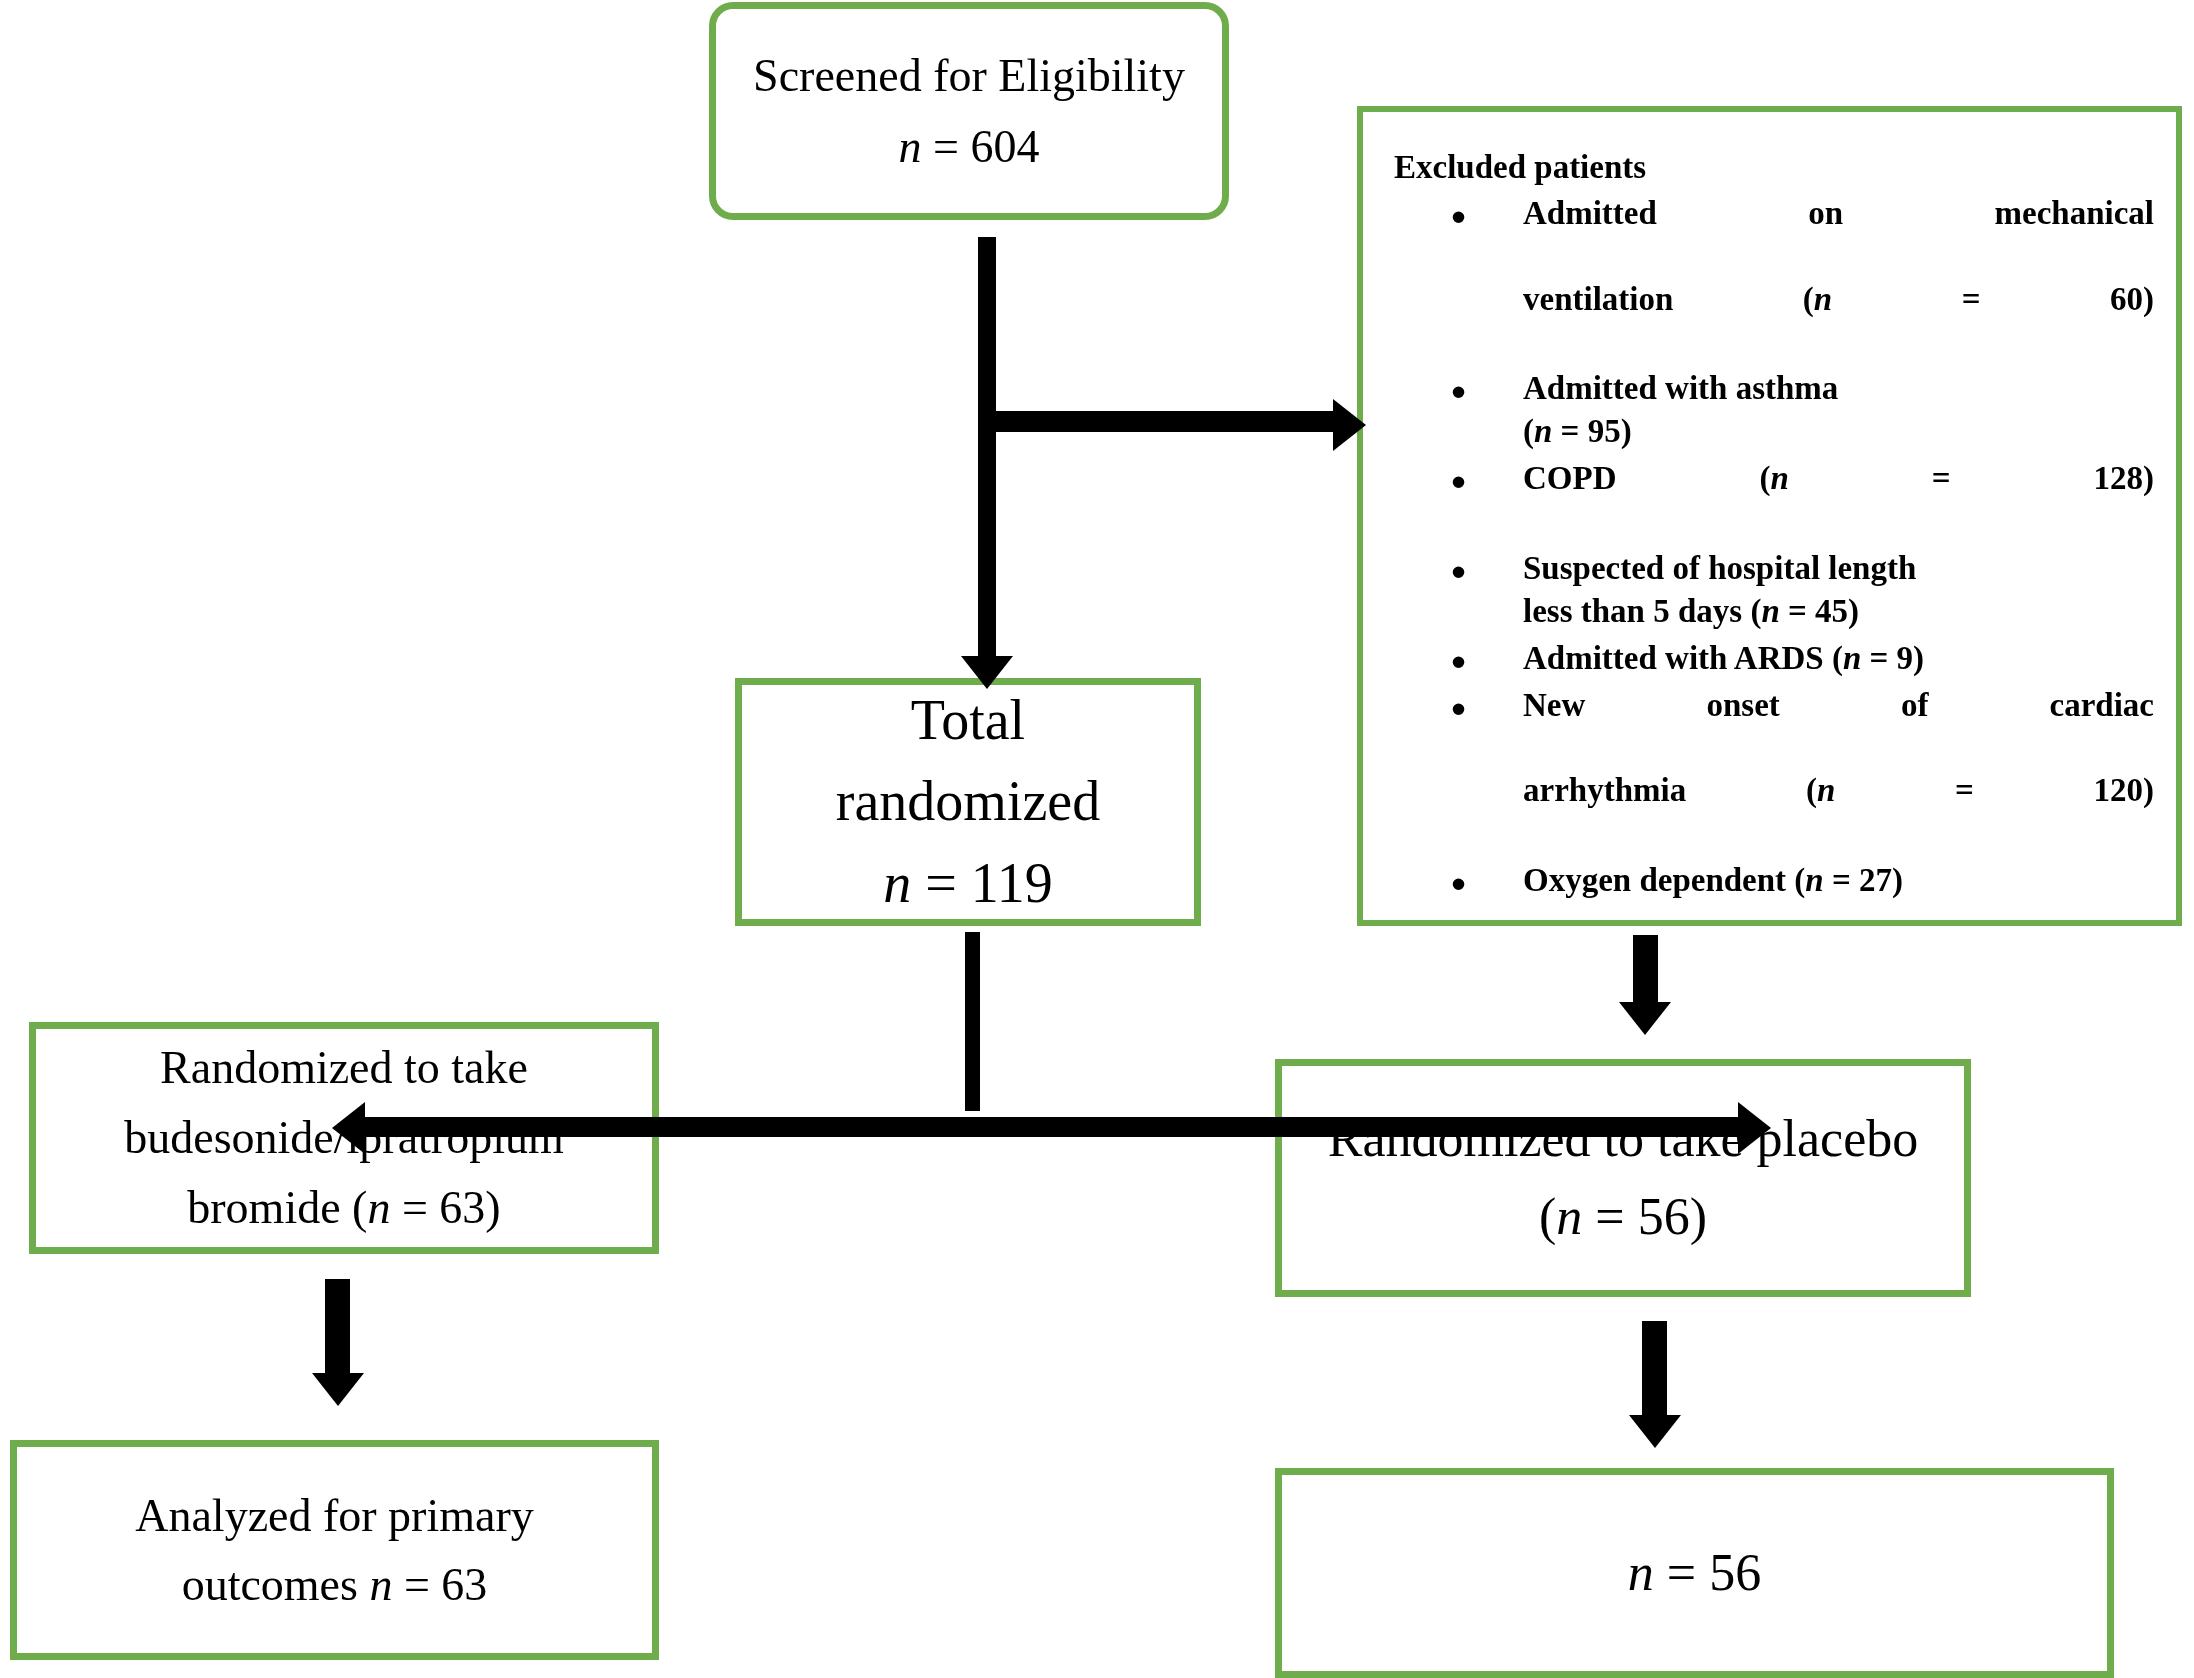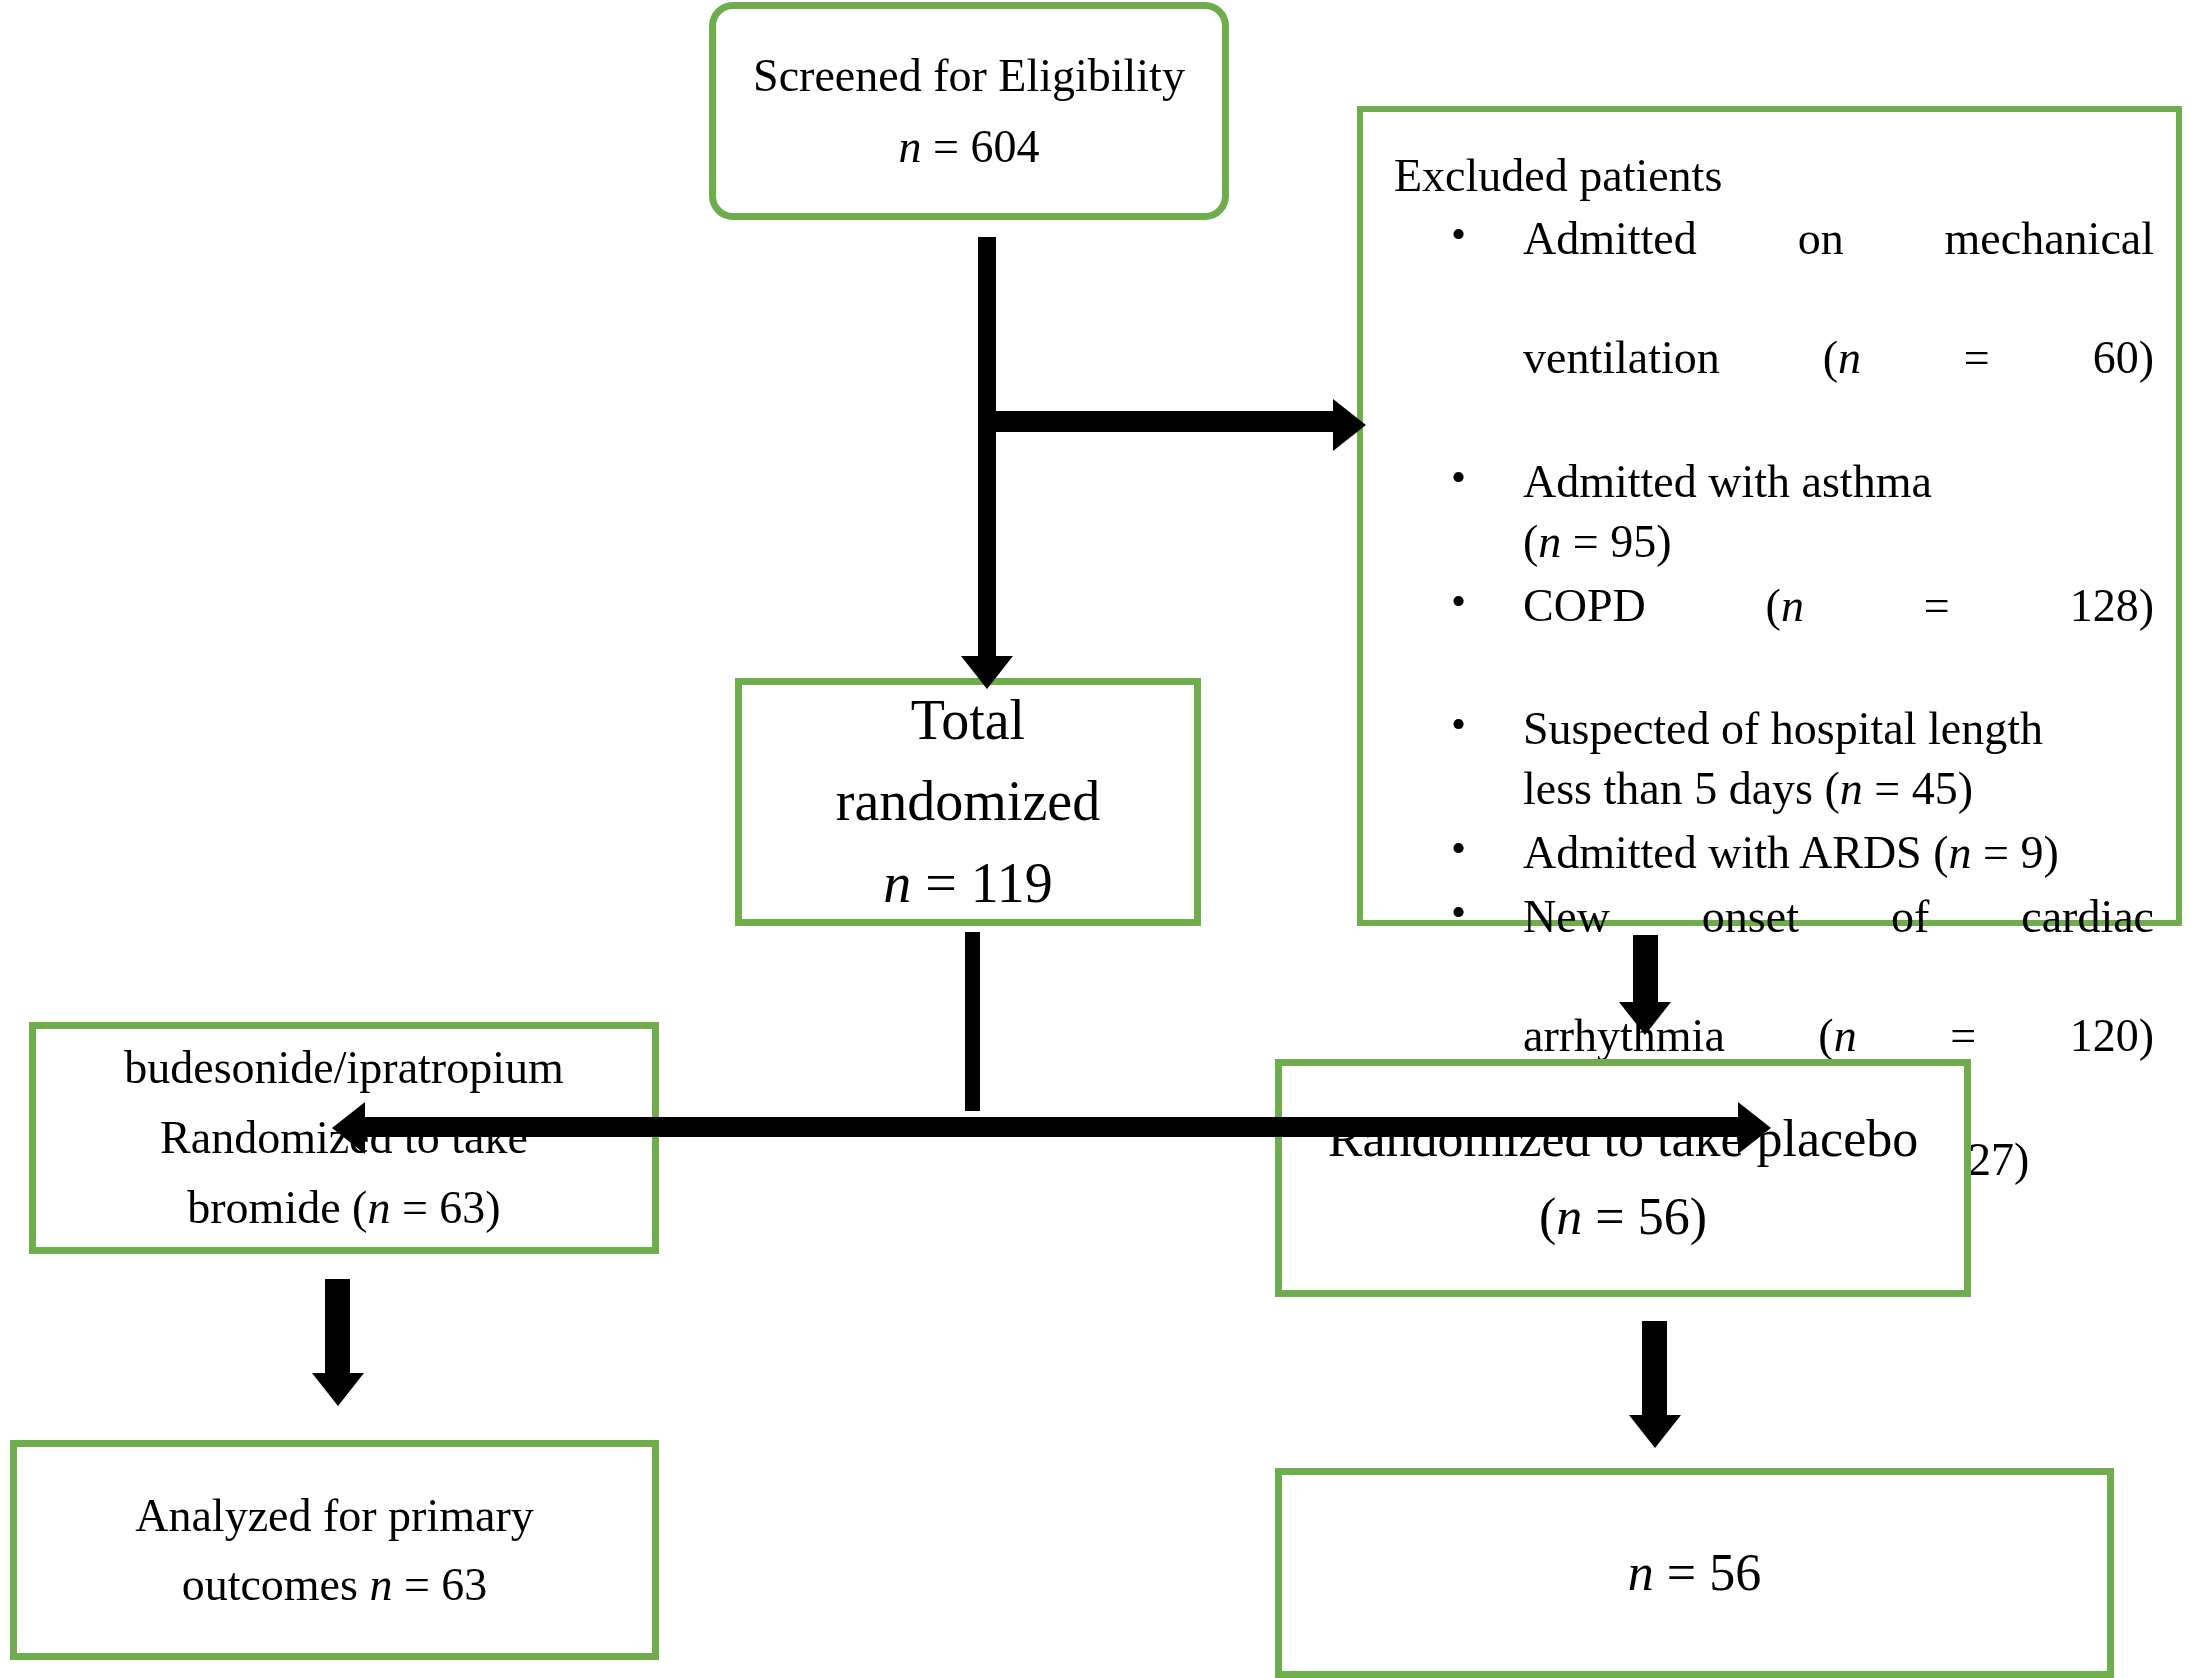--- a/index.html
+++ b/index.html
@@ -43,22 +43,23 @@
     line-height: 1.55;
     border-radius: 24px;
   }
   #box-excluded {
     left: 1357px; top: 106px;
     width: 825px; height: 820px;
     border-width: 6px;
     display: block;
     text-align: left;
     padding: 34px 22px 0 31px;
-    font-size: 46px;
+    font-size: 33px;
     line-height: 1.30;
+    font-weight: bold;
   }
   #box-total {
     left: 735px; top: 678px;
     width: 466px; height: 248px;
     font-size: 56px;
     line-height: 1.45;
   }
   #box-budesonide {
     left: 29px; top: 1022px;
     width: 630px; height: 232px;
@@ -222,22 +223,22 @@
     </ul>
   </div>
 
   <div class="box" id="box-total">
     <span class="box-line">Total</span>
     <span class="box-line">randomized</span>
     <span class="box-line"><i class="ital">n</i> <span>= 119</span></span>
   </div>
 
   <div class="box" id="box-budesonide">
+    <span class="box-line">Randomized to take</span>
     <span class="box-line">budesonide/ipratropium</span>
-    <span class="box-line">Randomized to take</span>
     <span class="box-line"><span>bromide (</span><i class="ital">n</i><span> = 63)</span></span>
   </div>
 
   <div class="box" id="box-placebo">
     <span class="box-line">Randomized to take placebo</span>
     <span class="box-line"><span>(</span><i class="ital">n</i><span> = 56)</span></span>
   </div>
 
   <div class="box" id="box-analyzed-left">
     <span class="box-line">Analyzed for primary</span>

